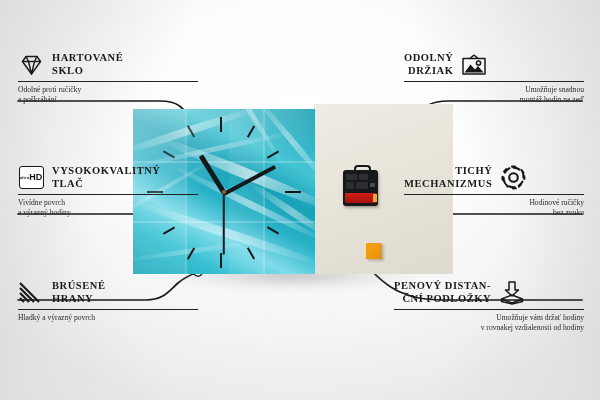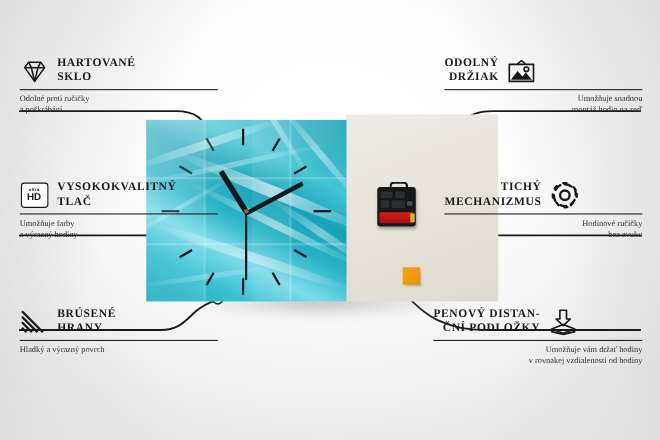--- a/index.html
+++ b/index.html
@@ -82,21 +82,21 @@
     font-family:"Liberation Serif", serif;
     font-size:7.6px;color:#2b2b2b;line-height:10px;margin-top:3px;
   }
   .feat.left .desc{text-align:left;}
   .feat.right .desc{text-align:right;font-family:Liberation Serif, serif;}
   .ico{width:26px;height:24px;flex:0 0 26px;display:flex;align-items:center;justify-content:center;}
   .ico svg{display:block;}
 
   .hdbox{
     width:23px;height:21px;border:1.6px solid #17181a;border-radius:3px;
-    display:flex;flex-direction:column;align-items:center;justify-content:center;
+    display:flex;flex-direction:row;align-items:center;justify-content:center;
     font-family:"Liberation Sans", sans-serif;background:#fff;
   }
   .hdbox .u{font-size:4px;font-weight:bold;line-height:4px;letter-spacing:.2px;color:#17181a;}
   .hdbox .h{font-size:9px;font-weight:bold;line-height:9px;color:#17181a;}
 
   
   #f-glass{left:18px;top:52px;}
   #f-print{left:18px;top:165px;}
   #f-edge{left:18px;top:280px;}
   #f-holder{left:404px;top:52px;}
@@ -215,21 +215,21 @@
           <span class="u">ultra</span>
           <span class="h">HD</span>
         </span>
       </span>
       <span class="ttl">
         <span>VYSOKOKVALITNÝ</span><br><span>TLAČ</span>
       </span>
     </div>
     <div class="rule"></div>
     <div class="desc">
-      <span>Umožňuje farby</span><br><span>a výrazný hodiny</span>
+      <span>Vivídne povrch</span><br><span>a výrazný hodiny</span>
     </div>
   </div>
 
   <div class="feat left" id="f-edge">
     <div class="row">
       <span class="ico">
         <svg width="24" height="21" viewBox="0 0 24 21">
           <g stroke="#17181a" stroke-width="2.1">
             <path d="M1,1 L20,20"></path>
               <path d="M1,6 L15,20"></path>

